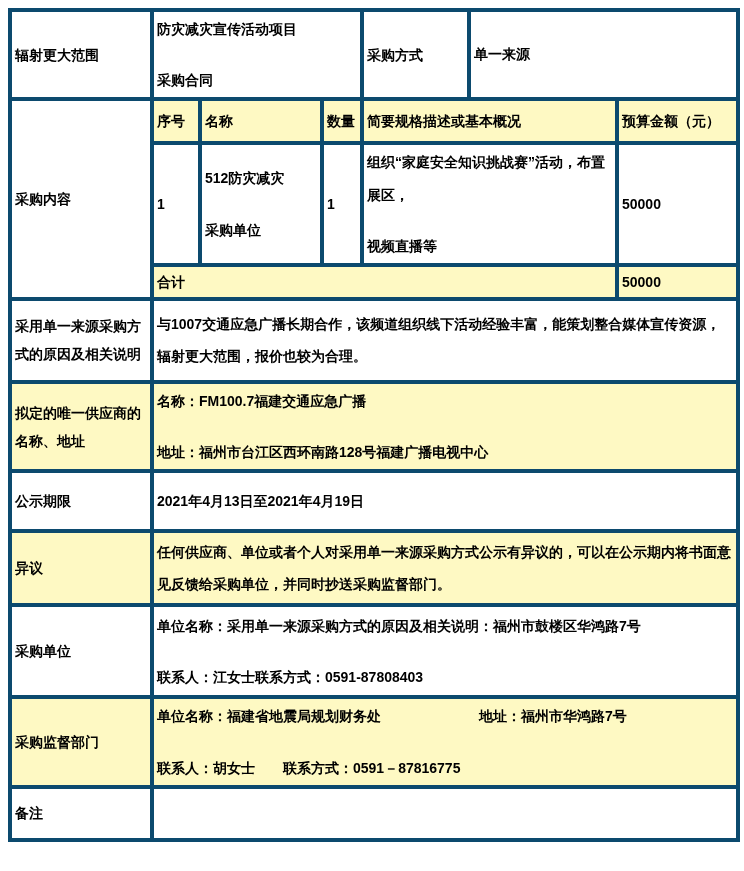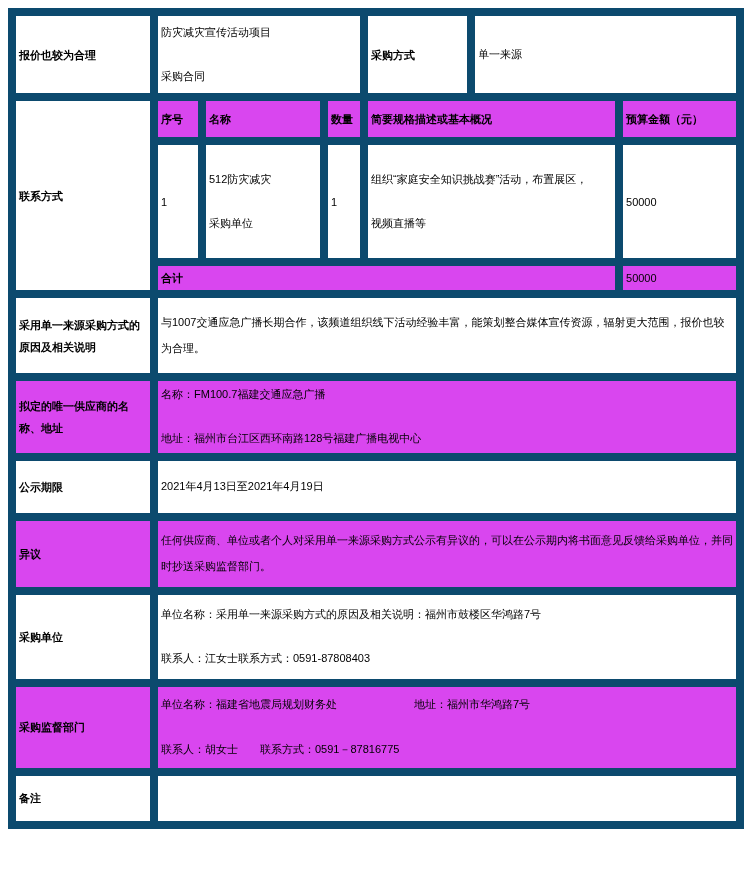--- a/index.html
+++ b/index.html
@@ -15,28 +15,29 @@
     background: #ffffff;
     box-sizing: border-box;
     padding: 8px;
   }
   table.doc {
     border-collapse: collapse;
     width: 728px;
     table-layout: fixed;
   }
   table.doc td {
-    border: 8px solid #0c4a6e;
+    border: 4px solid #0c4a6e;
     padding: 1px 3px;
-    font-size: 11px;
+    font-size: 14px;
     vertical-align: middle;
     overflow: hidden;
     word-break: break-all;
+    font-weight: bold;
   }
-  td.shade { background: #d946ef; }
+  td.shade { background: #fef9c3; }
   td.label {
     font-weight: bold;
     line-height: 2.0;
   }
   td p {
     margin: 0;
     line-height: 2.3;
     white-space: pre-wrap;
   }
   td p + p { margin-top: 19px; }
@@ -63,31 +64,31 @@
       <col style="width:48px">
       <col style="width:122px">
       <col style="width:40px">
       <col style="width:107px">
       <col style="width:148px">
       <col style="width:121px">
     </colgroup>
 
     <tbody>
         <tr class="r1">
-      <td class="label">报价也较为合理</td>
+      <td class="label">辐射更大范围</td>
       <td colspan="3">
         <p>防灾减灾宣传活动项目</p>
         <p>采购合同</p>
       </td>
       <td class="label">采购方式</td>
       <td colspan="2" class="method-value">单一来源</td>
     </tr>
 
     <tr class="r2">
-      <td rowspan="3" class="label">联系方式</td>
+      <td rowspan="3" class="label">采购内容</td>
       <td class="label shade">序号</td>
       <td class="label shade">名称</td>
       <td class="label shade">数量</td>
       <td colspan="2" class="label shade">简要规格描述或基本概况</td>
       <td class="label shade">预算金额（元）</td>
     </tr>
 
     <tr class="r3">
       <td>1</td>
       <td>

